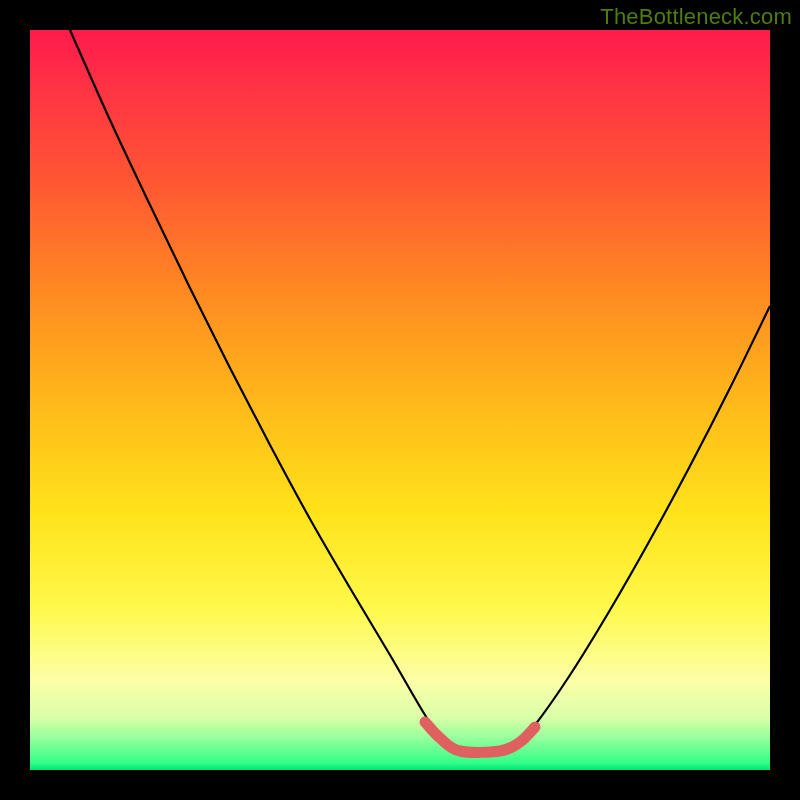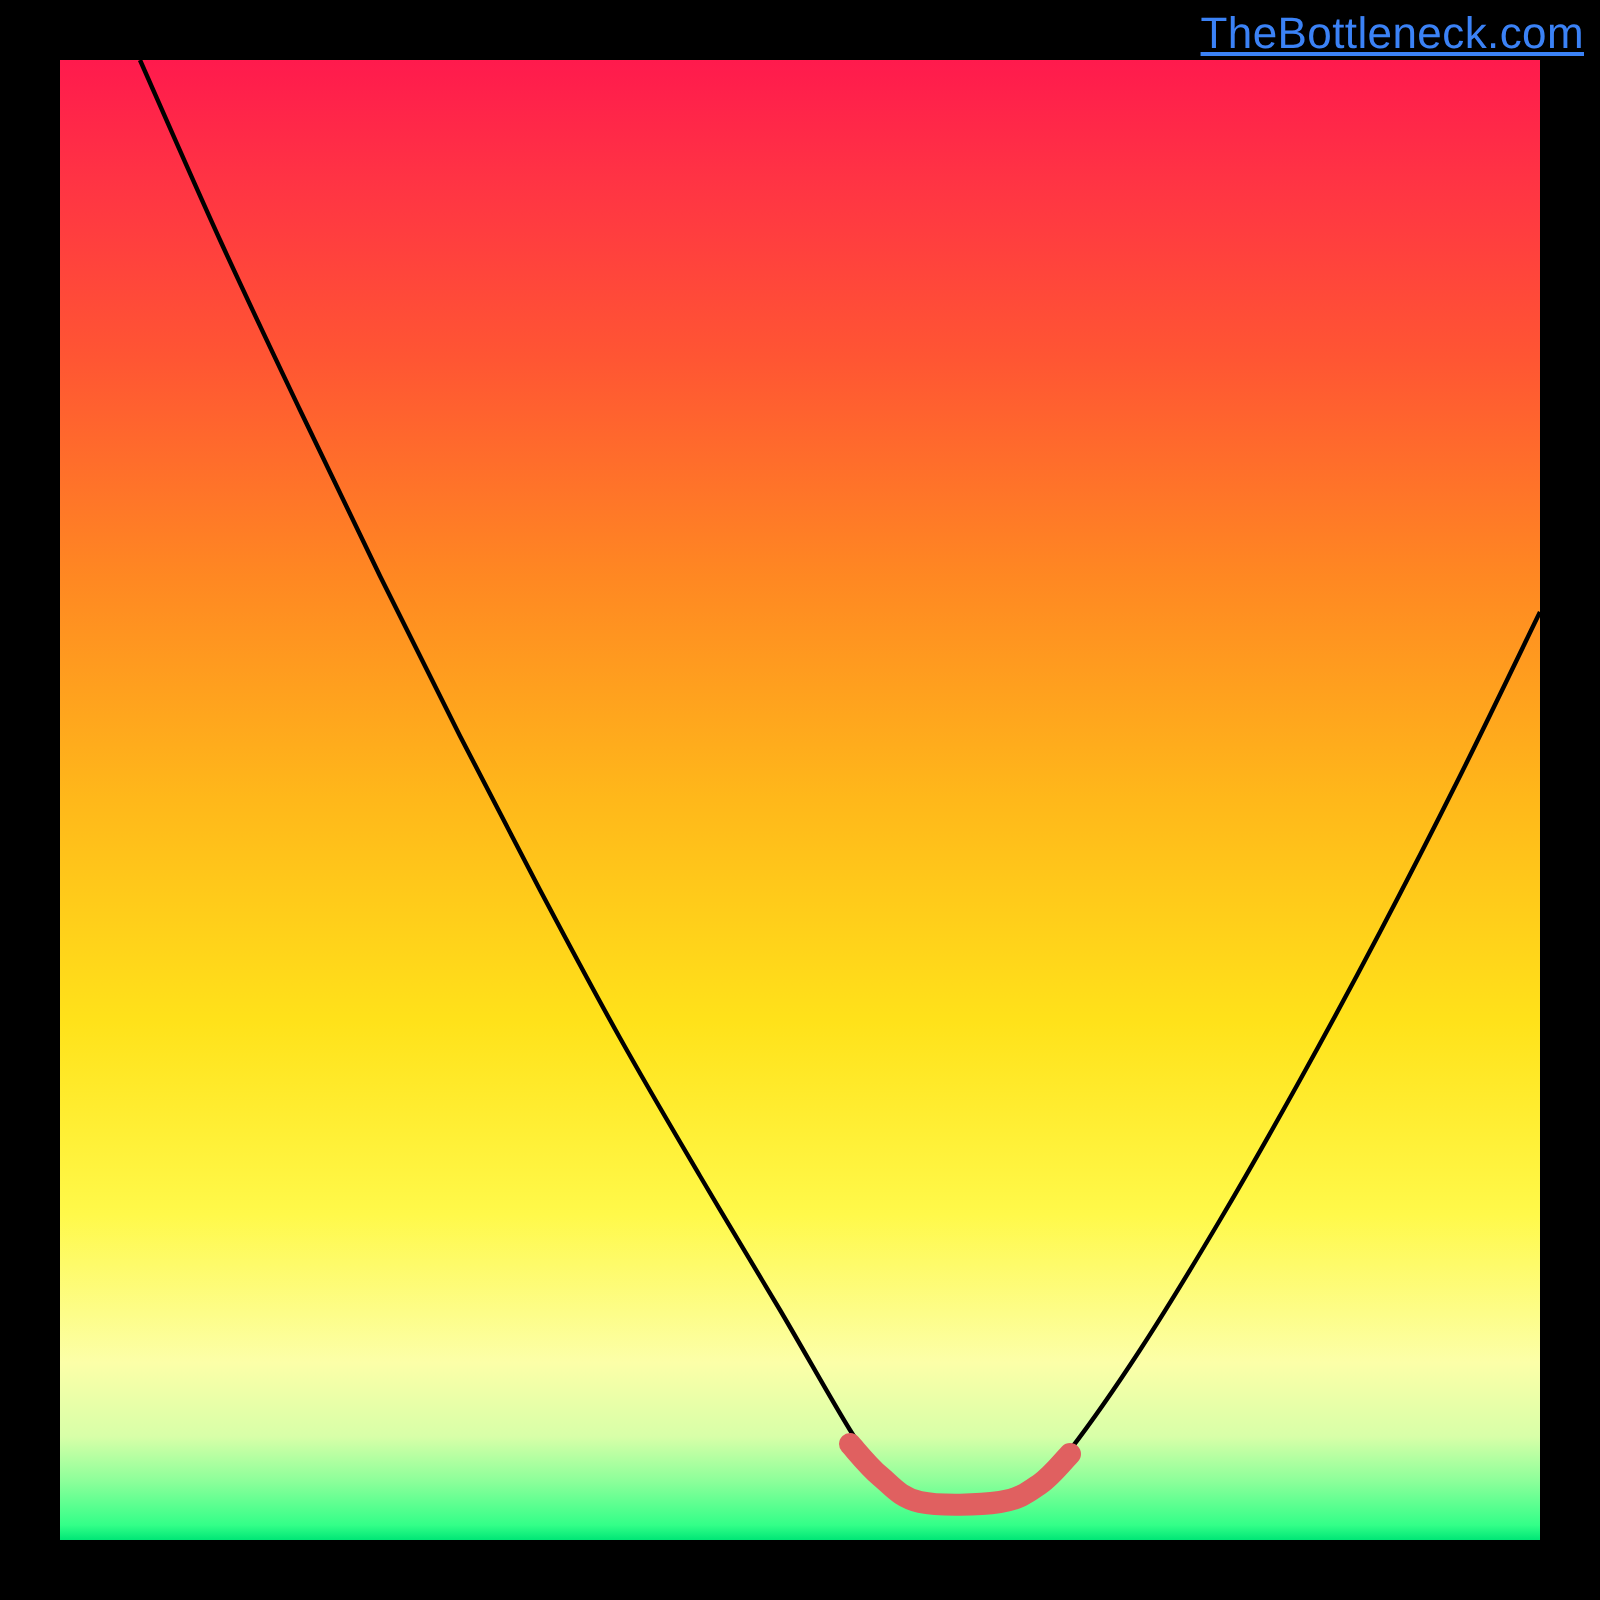--- a/index.html
+++ b/index.html
@@ -43,26 +43,25 @@
     left: 0;
     top: 0;
     width: 740px;
     height: 740px;
     pointer-events: none;
   }
   .watermark {
     position: absolute;
     top: 4px;
     right: 8px;
-    color: #3b82f6;
+    color: #4d7c0f;
     font-size: 22px;
     font-weight: 500;
     letter-spacing: 0.2px;
     user-select: none;
-    text-decoration: underline;
   }
 </style>
 </head>
 <body>
 
 <div class="frame">
   <div class="watermark">TheBottleneck.com</div>
   <div class="plot">
     <svg class="curve" viewBox="0 0 740 740" preserveAspectRatio="none">
       <path id="main-curve" fill="none" stroke="#000000" stroke-width="2.2" d="M 40 0 C 46.666666666666664 15 66.66666666666667 60.83333333333333 80 90 C 93.33333333333333 119.16666666666667 106.66666666666667 147 120 175 C 133.33333333333334 203 146.66666666666666 230.83333333333334 160 258 C 173.33333333333334 285.1666666666667 186.66666666666666 311.8333333333333 200 338 C 213.33333333333334 364.1666666666667 226.66666666666666 389.8333333333333 240 415 C 253.33333333333334 440.1666666666667 266.6666666666667 465.1666666666667 280 489 C 293.3333333333333 512.8333333333334 306.6666666666667 535.3333333333334 320 558 C 333.3333333333333 580.6666666666666 347.5 603.8333333333334 360 625 C 372.5 646.1666666666666 386.6666666666667 671.6666666666666 395 685 C 403.3333333333333 698.3333333333334 404.1666666666667 699.1666666666666 410 705 C 415.8333333333333 710.8333333333334 420 717.5 430 720 C 440 722.5 460 721.6666666666666 470 720 C 480 718.3333333333334 484.1666666666667 714.1666666666666 490 710 C 495.8333333333333 705.8333333333334 496.6666666666667 705.8333333333334 505 695 C 513.3333333333334 684.1666666666666 527.5 664.1666666666666 540 645 C 552.5 625.8333333333334 566.6666666666666 602.5 580 580 C 593.3333333333334 557.5 606.6666666666666 534 620 510 C 633.3333333333334 486 646.6666666666666 461.3333333333333 660 436 C 673.3333333333334 410.6666666666667 686.6666666666666 384.6666666666667 700 358 C 713.3333333333334 331.3333333333333 733.3333333333334 289.6666666666667 740 276"></path>

